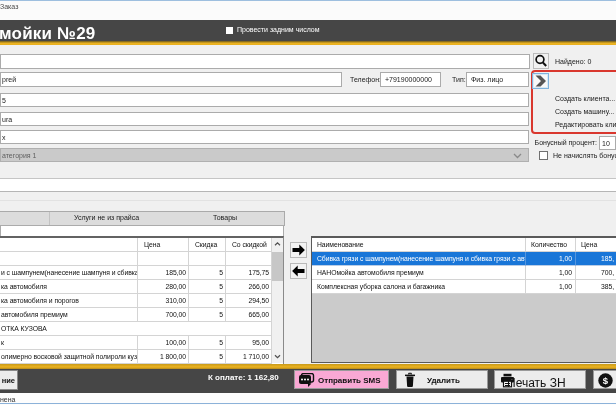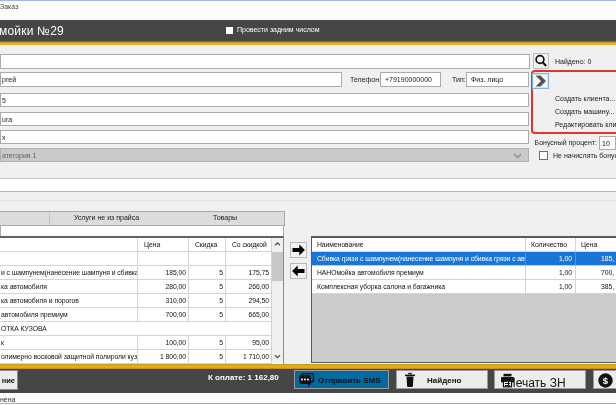--- a/index.html
+++ b/index.html
@@ -11,21 +11,21 @@
 </style>
 </head>
 <body>
 <div id="page">
 
   <div class="abs" style="left:0;top:0;width:616px;height:1px;background:#9ebfdf;"></div>
   <div class="abs" style="left:0;top:1px;width:616px;height:19px;background:#fbfbfb;"></div>
   <div class="abs lbl" style="left:0px;top:3px;color:#4a4a4a;">Заказ</div>
 
   <div class="abs" style="left:0;top:20px;width:616px;height:21px;background:#464646;"></div>
-  <div class="abs" style="left:-1px;top:24px;color:#fff;font-size:12px;font-weight:normal;letter-spacing:0.2px;">мойки №29</div>
+  <div class="abs" style="left:-1px;top:24px;color:#fff;font-size:17px;font-weight:bold;letter-spacing:0.2px;">мойки №29</div>
   <div class="abs" style="left:226px;top:27px;width:7px;height:7px;background:#fff;"></div>
   <div class="abs" style="left:237px;top:26px;color:#fff;font-size:7px;">Провести задним числом</div>
 
   <div class="abs" style="left:0;top:41px;width:616px;height:4px;background:linear-gradient(#6d5a1e,#ecb321 55%,#e8b020);"></div>
 
   <div class="inp" style="left:0;top:54px;width:530px;height:15px;"></div>
   <div class="abs" style="left:533px;top:53px;width:16px;height:16px;background:#f2f2f2;border:1px solid #bcbcbc;box-sizing:border-box;">
     <svg width="14" height="14" viewBox="0 0 14 14" style="position:absolute;left:0;top:0;">
       <circle cx="6" cy="5.5" r="3.9" fill="none" stroke="#111" stroke-width="1.7"></circle>
       <line x1="8.8" y1="8.4" x2="12.2" y2="12" stroke="#111" stroke-width="2.1"></line>
@@ -144,38 +144,38 @@
       <div style="position:absolute;left:214px;top:42px;width:50px;height:14px;border-right:1px solid #d4d4d4;border-bottom:1px solid #d4d4d4;text-align:right;padding-right:3px;background:#fff;box-sizing:border-box;overflow:hidden;white-space:nowrap;padding-top:3px;">1,00</div>
       <div style="position:absolute;left:264px;top:42px;width:42px;height:14px;border-right:1px solid #d4d4d4;border-bottom:1px solid #d4d4d4;text-align:right;padding-right:3px;background:#fff;box-sizing:border-box;overflow:hidden;white-space:nowrap;padding-top:3px;">385,</div>
     </div>
 
   <div class="abs" style="left:0;top:364px;width:616px;height:4.5px;background:linear-gradient(#c89a1a,#ecb321 60%,#b5891a);"></div>
 
   <div class="abs" style="left:0;top:368.5px;width:616px;height:24.5px;background:#464646;"></div>
   <div class="abs" style="left:-30px;top:370px;width:48px;height:20px;background:#ececec;border:1px solid #8a8a8a;box-sizing:border-box;font-size:7.5px;font-weight:bold;color:#111;text-align:right;padding:5px 2px 0 0;">ние</div>
   <div class="abs" style="left:208px;top:373px;color:#fff;font-size:8px;font-weight:bold;">К оплате: 1 162,80</div>
 
-  <div class="abs" style="left:294px;top:370px;width:95px;height:19px;background:#0369a1;border:1px solid #9a9a9a;box-sizing:border-box;">
+  <div class="abs" style="left:294px;top:370px;width:95px;height:19px;background:#f9a8d4;border:1px solid #9a9a9a;box-sizing:border-box;">
     <svg width="17" height="15" viewBox="0 0 17 15" style="position:absolute;left:3px;top:2px;">
       <rect x="3.5" y="0.5" width="12" height="8.5" rx="2" fill="none" stroke="#111" stroke-width="1.4"></rect>
       <rect x="1" y="2" width="12" height="9" rx="2" fill="#111"></rect>
       <path d="M10 10.5 l0 3.5 3.5 -3.5 Z" fill="#111"></path>
       <circle cx="4" cy="6.5" r="1" fill="#fff"></circle>
         <circle cx="7" cy="6.5" r="1" fill="#fff"></circle>
         <circle cx="10" cy="6.5" r="1" fill="#fff"></circle>
     </svg>
     <span style="position:absolute;left:23px;top:5px;font-size:8px;font-weight:bold;color:#111;">Отправить SMS</span>
   </div>
   <div class="abs" style="left:396px;top:370px;width:92px;height:19px;background:#ececec;border:1px solid #9a9a9a;box-sizing:border-box;">
     <svg width="12" height="16" viewBox="0 0 12 16" style="position:absolute;left:7px;top:1px;">
       <path d="M2.5 4.5 h7 l-0.6 9.5 a1 1 0 0 1 -1 1 h-3.8 a1 1 0 0 1 -1 -1 Z" fill="#111"></path>
       <rect x="1" y="2.6" width="10" height="1.5" fill="#111"></rect>
       <path d="M4.2 2.6 v-1.2 a0.6 0.6 0 0 1 0.6 -0.6 h2.4 a0.6 0.6 0 0 1 0.6 0.6 v1.2 h-1.2 v-0.8 h-1.2 v0.8 Z" fill="#111"></path>
     </svg>
-    <span style="position:absolute;left:30px;top:5px;font-size:8px;font-weight:bold;color:#111;">Найдено</span>
+    <span style="position:absolute;left:30px;top:5px;font-size:8px;font-weight:bold;color:#111;">Удалить</span>
   </div>
   <div class="abs" style="left:494px;top:370px;width:92px;height:19px;background:#ececec;border:1px solid #9a9a9a;box-sizing:border-box;">
     <svg width="15" height="15" viewBox="0 0 15 15" style="position:absolute;left:5px;top:2px;">
       <rect x="3.5" y="0.8" width="8" height="2.6" fill="#111"></rect>
       <rect x="1" y="4" width="13" height="5.4" rx="1" fill="#111"></rect>
       <rect x="11" y="5" width="1.6" height="1.2" fill="#fff"></rect>
       <rect x="3.5" y="8.2" width="8" height="5.6" fill="#fff" stroke="#111" stroke-width="1.2"></rect>
       <rect x="5" y="10" width="5" height="1" fill="#111"></rect>
       <rect x="5" y="12" width="5" height="1" fill="#111"></rect>
     </svg>

